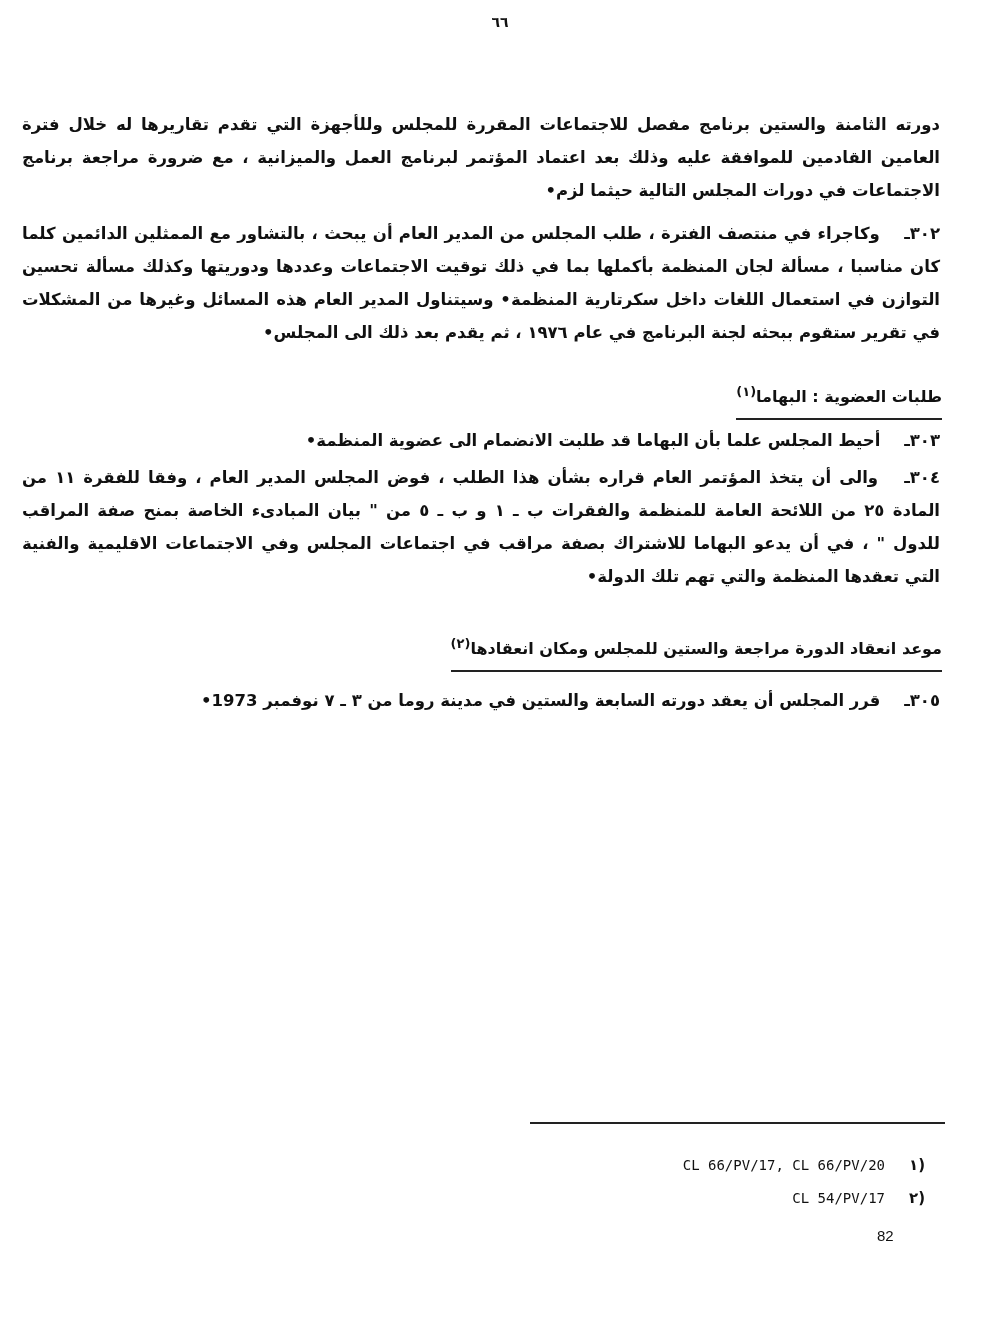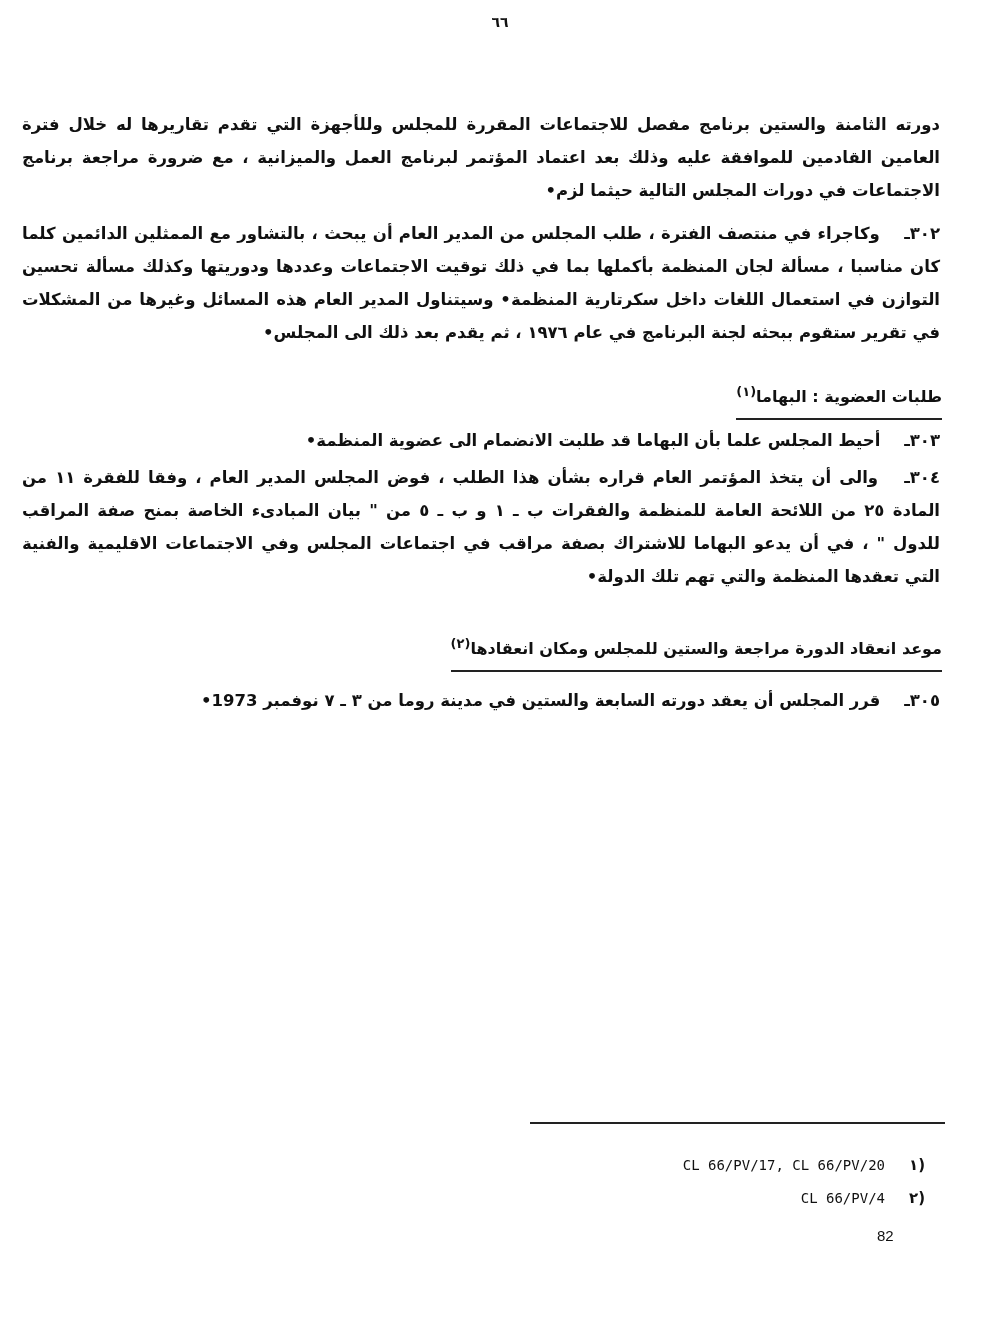--- a/index.html
+++ b/index.html
@@ -87,17 +87,17 @@
   </p>
 </div>
 
 <div class="footnote-rule"></div>
 
 <div class="footnote" style="top:1153px;">
   <span class="fn-ref">CL 66/PV/17, CL 66/PV/20</span>
   <span class="fn-marker">(١</span>
 </div>
 <div class="footnote" style="top:1186px;">
-  <span class="fn-ref">CL 66/PV/4</span>
+  <span class="fn-ref">CL 54/PV/17</span>
   <span class="fn-marker">(٢</span>
 </div>
 
 <div class="page-number-bottom">82</div>
 
 </body></html>

